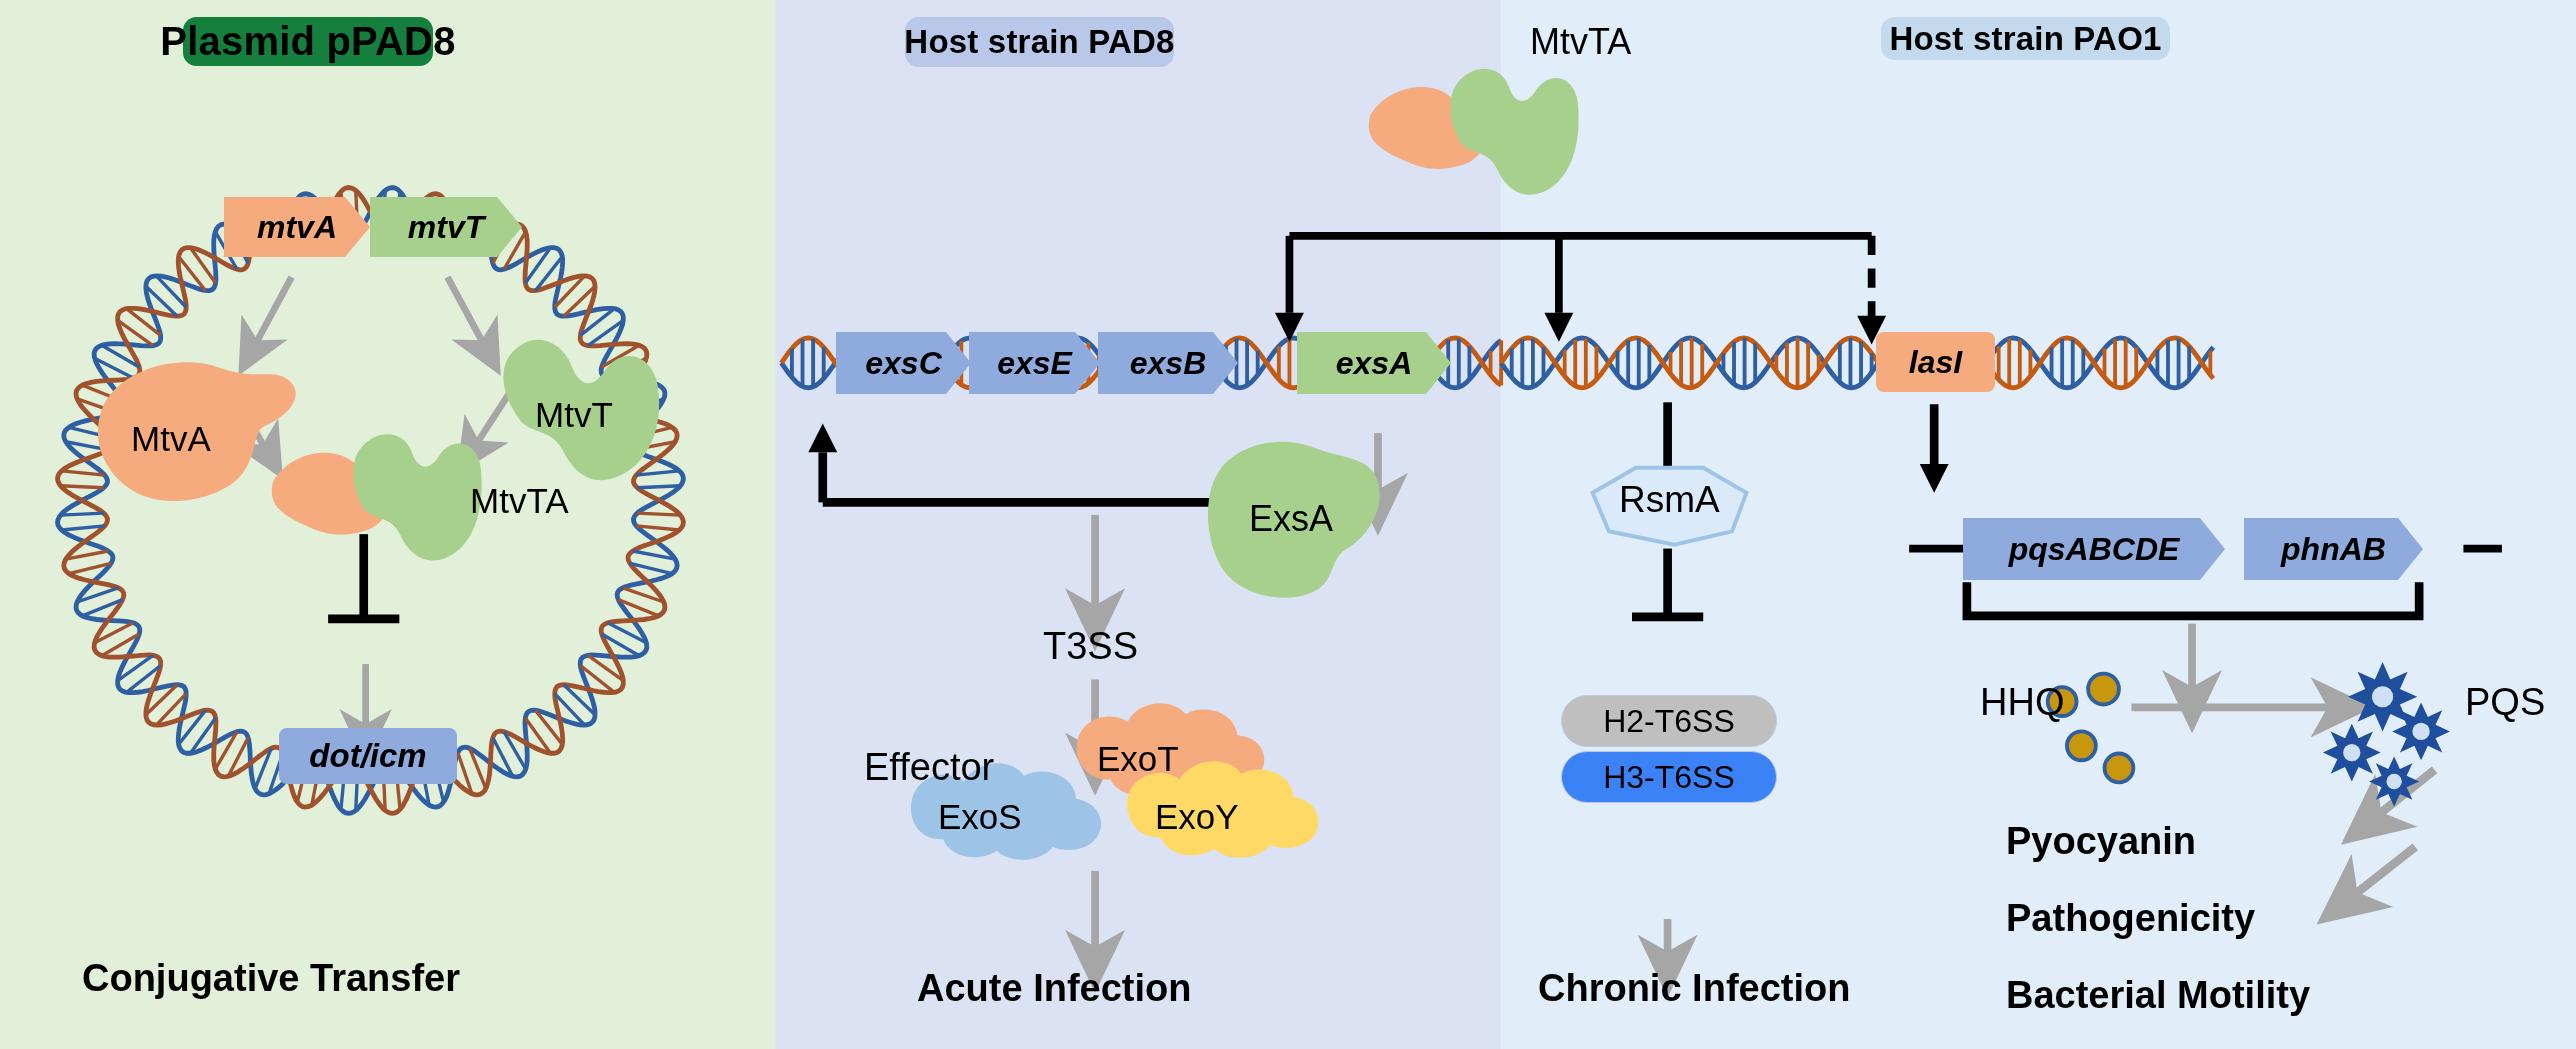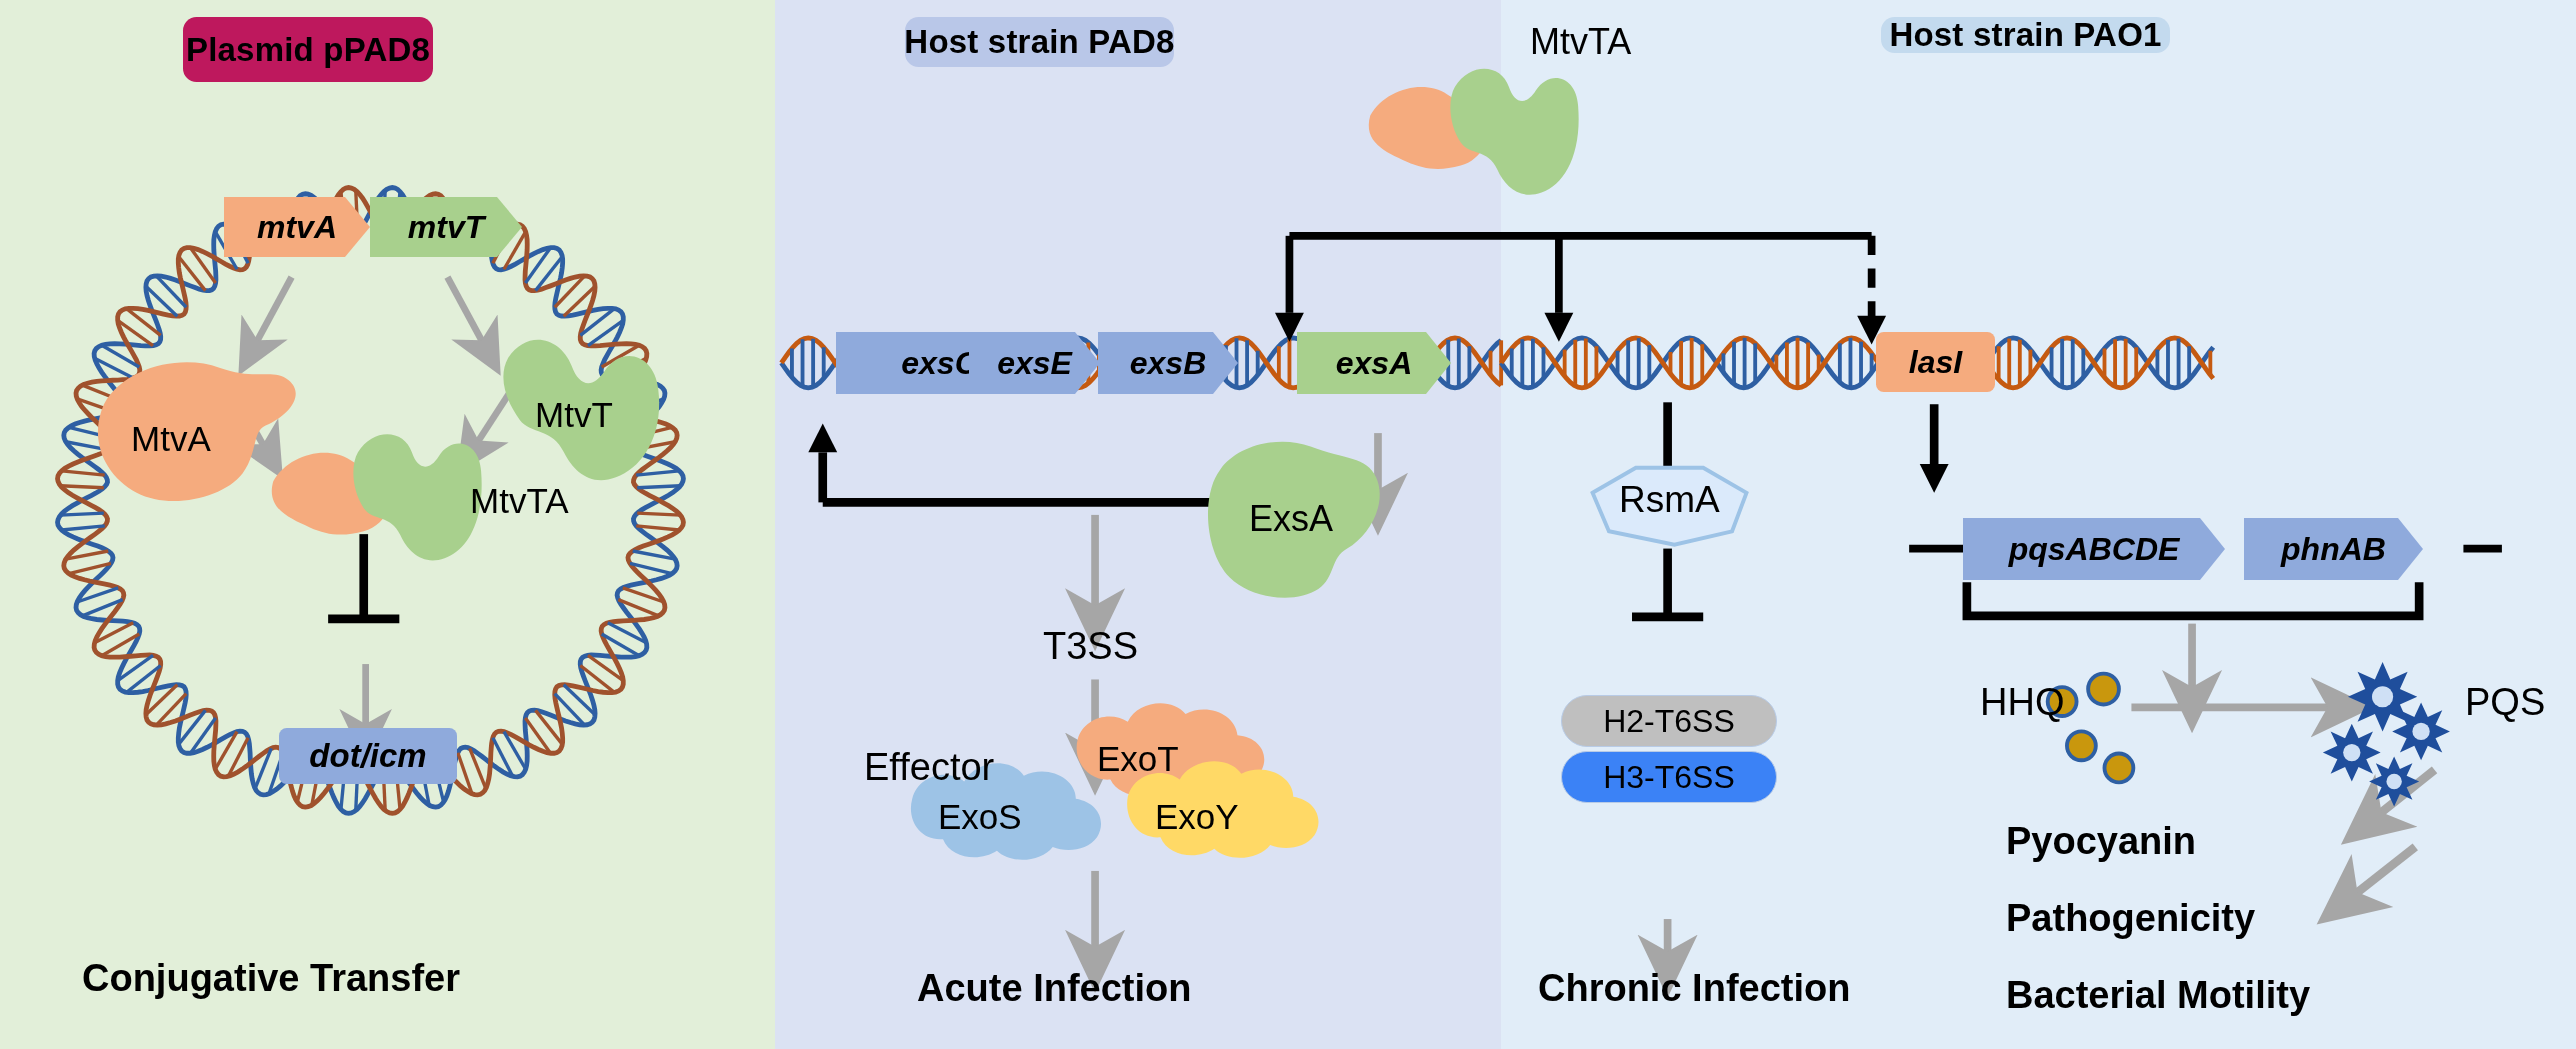--- a/index.html
+++ b/index.html
@@ -9,23 +9,23 @@
   #panel-plasmid{left:0;width:775px;background:#e2efd9;}
   #panel-pad8{left:775px;width:727px;background:#dbe2f3;}
   #panel-pao1{left:1501px;width:1075px;background:#e1edf8;}
 
   .title-pill{
     position:absolute;border-radius:13.5px;
     display:flex;align-items:center;justify-content:center;
     font-weight:bold;color:#000;white-space:nowrap;
     letter-spacing:0.2px;
   }
-  #title-plasmid{left:183px;top:17.3px;width:250px;height:65px;background:#be185d;font-size:33px;}
+  #title-plasmid{left:183px;top:17.3px;width:250px;height:49px;background:#15803d;font-size:40px;}
   #title-pad8{left:905px;top:17.3px;width:269px;height:50px;background:#b9c7e8;font-size:33px;}
-  #title-pao1{left:1881px;top:17.3px;width:289px;height:36px;background:#c3daee;font-size:33px;}
+  #title-pao1{left:1881px;top:17.3px;width:289px;height:43px;background:#c3daee;font-size:33px;}
 
   svg.lay{position:absolute;left:0;top:0;width:2576px;height:1050px;overflow:visible;pointer-events:none;}
 
   .lbl{position:absolute;white-space:nowrap;color:#000;}
   .lbl.bold{font-weight:bold;}
 
   .gene{
     position:absolute;display:flex;align-items:center;justify-content:center;
     font-style:italic;font-weight:bold;color:#000;white-space:nowrap;
   }
@@ -451,21 +451,21 @@
   <div class="blobtext" style="left:131px;top:419px;font-size:35px;">MtvA</div>
   <div class="blobtext" style="left:535px;top:395px;font-size:35px;">MtvT</div>
   <div class="blobtext" style="left:470px;top:481px;font-size:35px;">MtvTA</div>
 
   <div class="gene rect" style="left:279px;top:728px;width:178px;height:56px;background:#8faadc;font-size:33px;">
     <span>dot/icm</span>
   </div>
 
   <div class="lbl bold" style="left:82px;top:957px;font-size:38px;">Conjugative Transfer</div>
 
-  <div class="gene arrowshape" style="left:836px;top:332px;width:135px;height:62px;background:#8faadc;font-size:32px;padding-left:36px;">
+  <div class="gene arrowshape" style="left:836px;top:332px;width:135px;height:62px;background:#8faadc;font-size:32px;">
     <span>exsC</span>
   </div>
   <div class="gene arrowshape" style="left:969px;top:332px;width:131px;height:62px;background:#8faadc;font-size:32px;">
     <span>exsE</span>
   </div>
   <div class="gene arrowshape" style="left:1098px;top:332px;width:140px;height:62px;background:#8faadc;font-size:32px;">
     <span>exsB</span>
   </div>
   <div class="gene arrowshape" style="left:1297px;top:332px;width:154px;height:62px;background:#a8d08d;font-size:32px;">
     <span>exsA</span>

